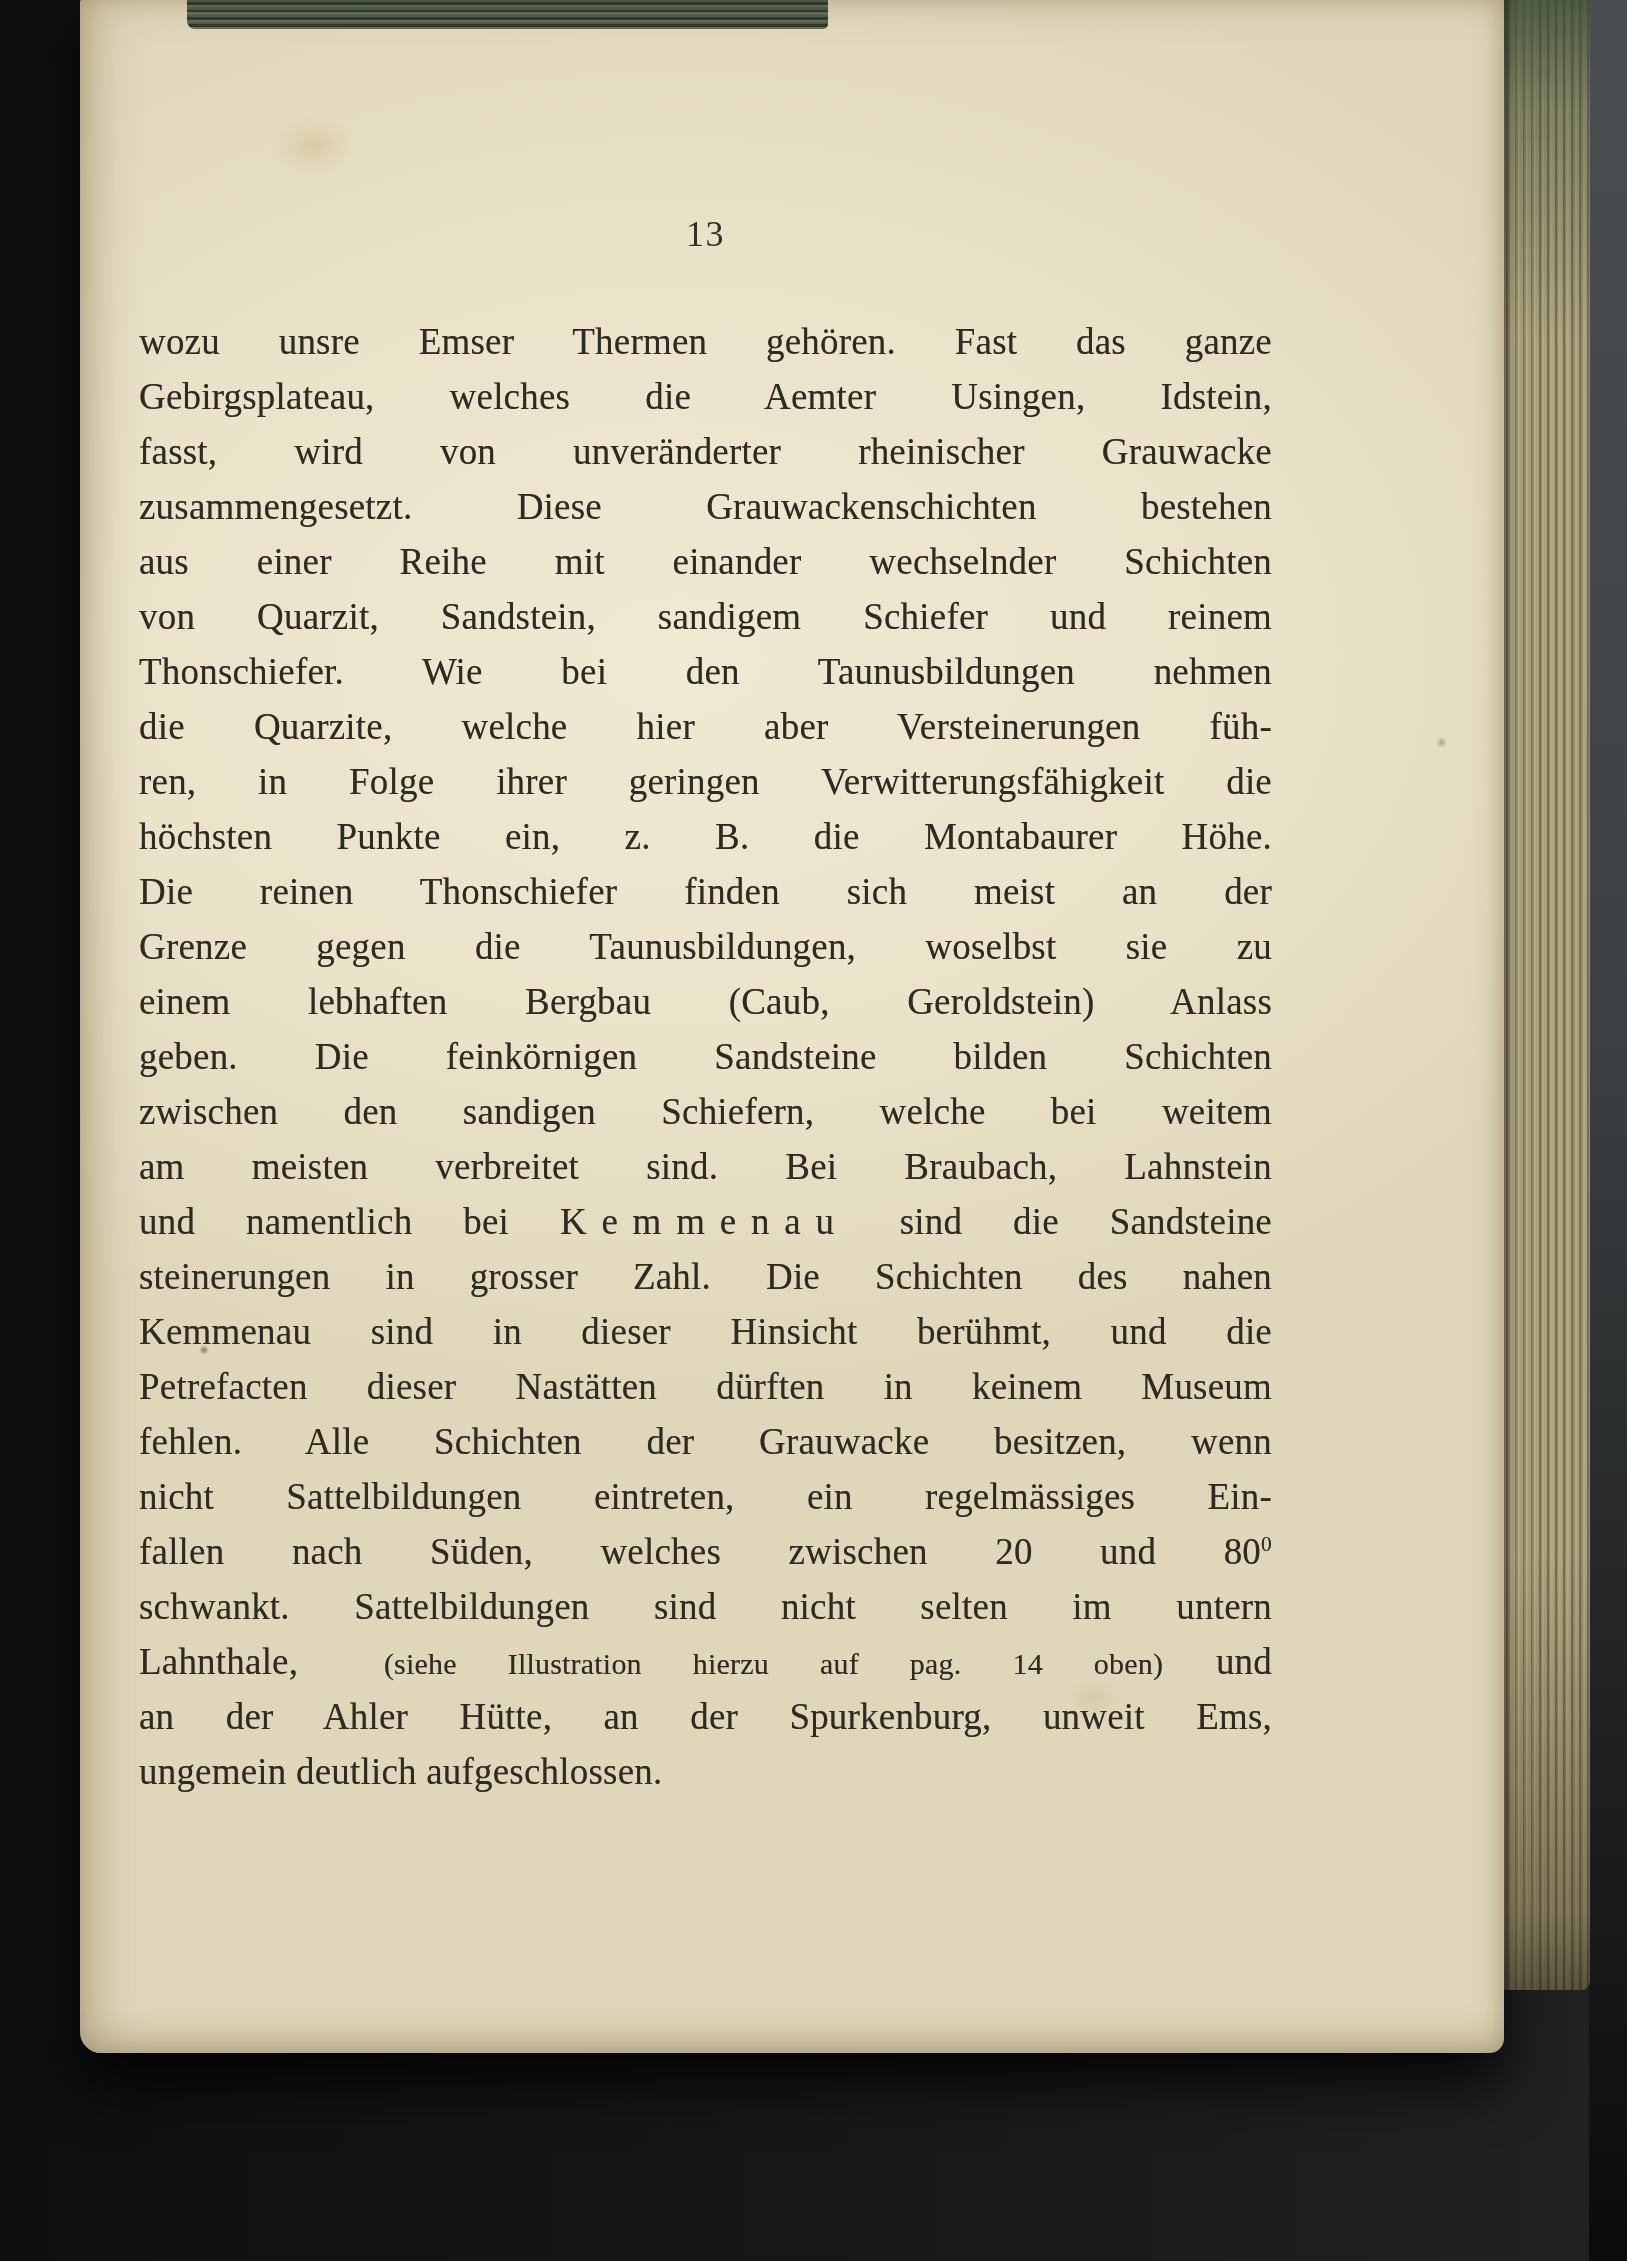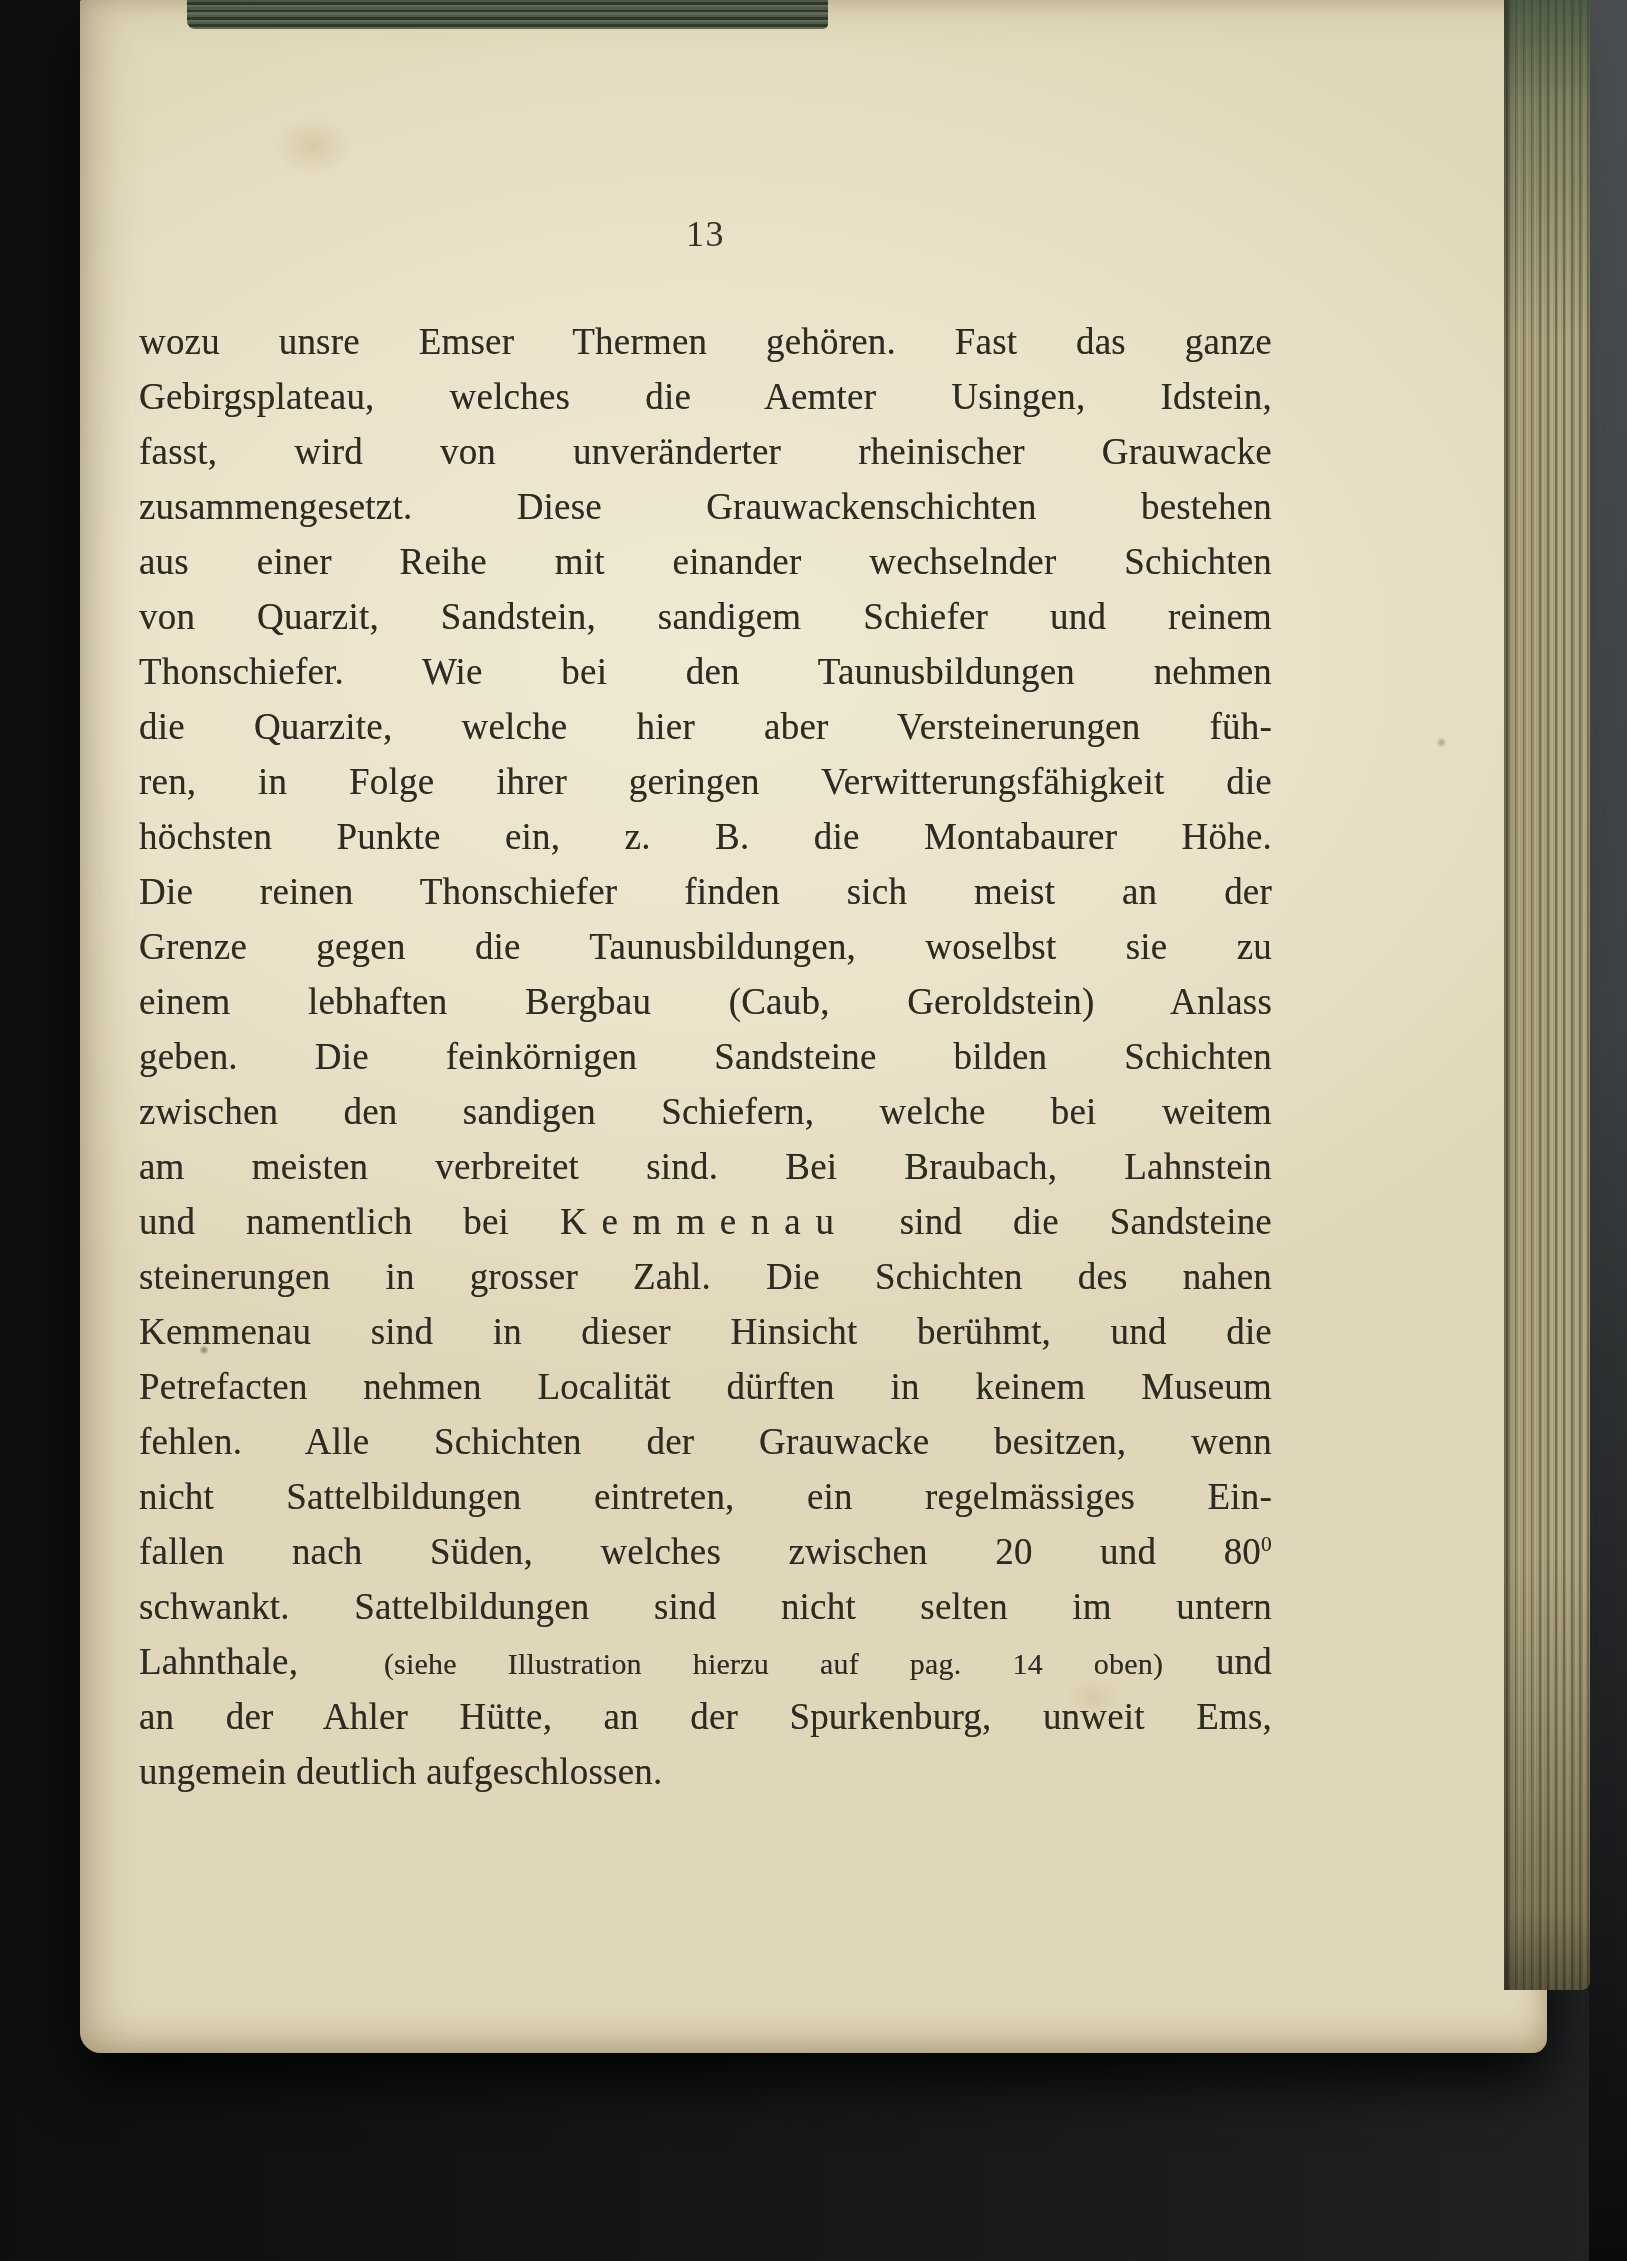--- a/index.html
+++ b/index.html
@@ -16,21 +16,20 @@
   
   .page{
     position:absolute;left:80px;top:0;width:1424px;height:2053px;
     background:radial-gradient(1058px 733px at 42% 32%,#f0e9d3 0%,#eae2c9 55%,#e0d7ba 100%);
     box-shadow:
       inset 18px 0 45px rgba(95,75,40,.22),
       inset -4.9px 0 14.7px rgba(95,75,40,.12),
       inset 0 -11.4px 33px rgba(120,100,55,.28),
       0 28.5px 57px rgba(0,0,0,.85);
     border-radius:1.6px 0 14.7px 21px;
-    padding-left:43px;
   }
   
   .fore-edge{
     position:absolute;left:1504px;top:0;width:86px;height:1990px;
     background:repeating-linear-gradient(90deg,
       #a89f7c 0 2.4px,#776f52 2.4px 4.1px,#968d6c 4.1px 5.7px,#b3aa84 5.7px 8.1px);
     border-bottom-right-radius:8.1px;
   }
   .fore-edge::before{content:"";position:absolute;inset:0;
     background:linear-gradient(180deg,
@@ -102,21 +101,21 @@
           <div class="line"><span>höchsten Punkte ein, z. B. die Montabaurer Höhe.</span></div>
           <div class="line"><span>Die reinen Thonschiefer finden sich meist an der</span></div>
           <div class="line"><span>Grenze gegen die Taunusbildungen, woselbst sie zu</span></div>
           <div class="line"><span>einem lebhaften Bergbau (Caub, Geroldstein) Anlass</span></div>
           <div class="line"><span>geben.  Die feinkörnigen Sandsteine bilden Schichten</span></div>
           <div class="line"><span>zwischen den sandigen Schiefern, welche bei weitem</span></div>
           <div class="line"><span>am meisten verbreitet sind.  Bei Braubach, Lahnstein</span></div>
           <div class="line"><span>und namentlich bei </span><span class="letterspaced">Kemmenau</span><span> sind die Sandsteine</span></div>
           <div class="line"><span>steinerungen in grosser Zahl.  Die Schichten des nahen</span></div>
           <div class="line"><span>Kemmenau sind in dieser Hinsicht berühmt, und die</span></div>
-          <div class="line"><span>Petrefacten nehmen Localität dürften in keinem Museum</span></div>
+          <div class="line"><span>Petrefacten dieser Nastätten dürften in keinem Museum</span></div>
           <div class="line"><span>fehlen.  Alle Schichten der Grauwacke besitzen, wenn</span></div>
           <div class="line"><span>nicht Sattelbildungen eintreten, ein regelmässiges Ein-</span></div>
           <div class="line"><span>fallen nach Süden, welches zwischen 20 und 80</span><span class="sup">0</span></div>
           <div class="line"><span>schwankt.  Sattelbildungen sind nicht selten im untern</span></div>
           <div class="line"><span>Lahnthale, </span><span class="small">(siehe Illustration hierzu auf pag. 14 oben)</span><span> und</span></div>
           <div class="line"><span>an der Ahler Hütte, an der Spurkenburg, unweit Ems,</span></div>
           <div class="line last"><span>ungemein deutlich aufgeschlossen.</span></div>
         </div>
     </div>
   </div>

